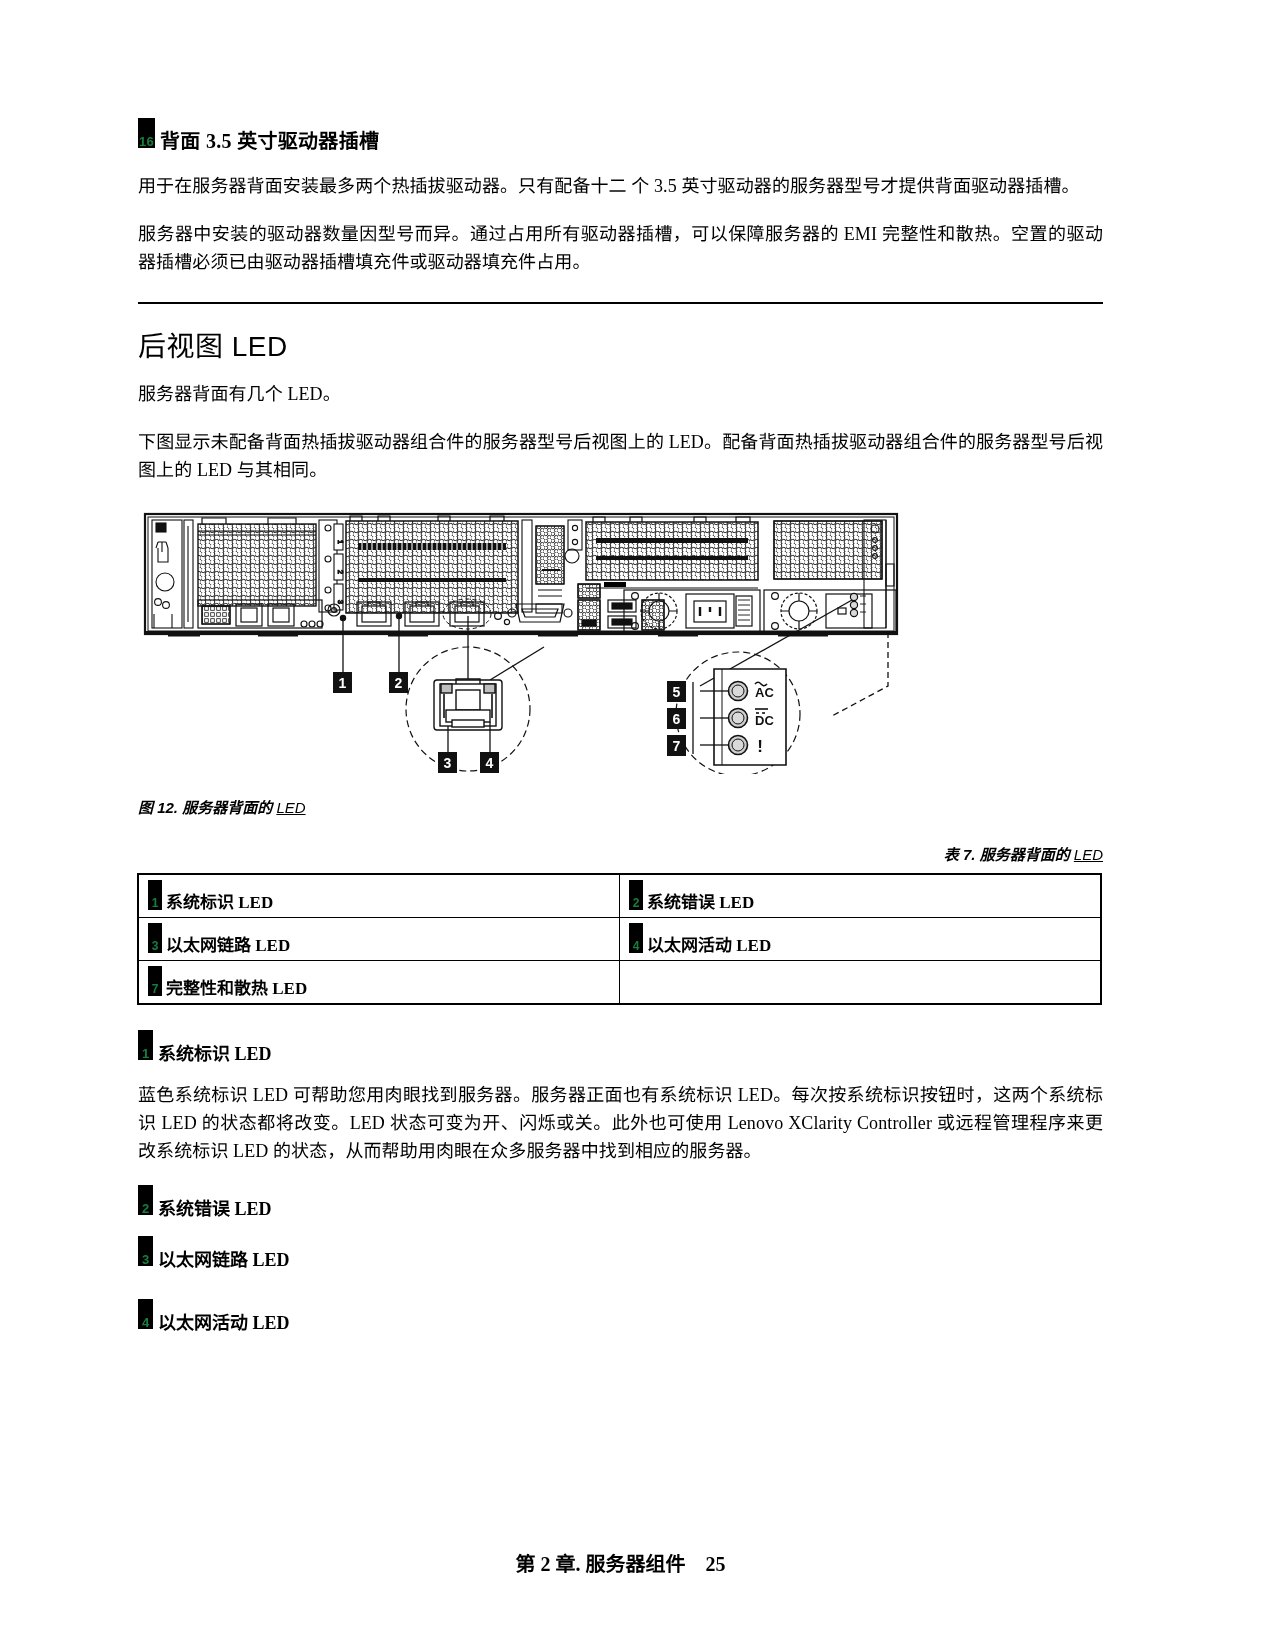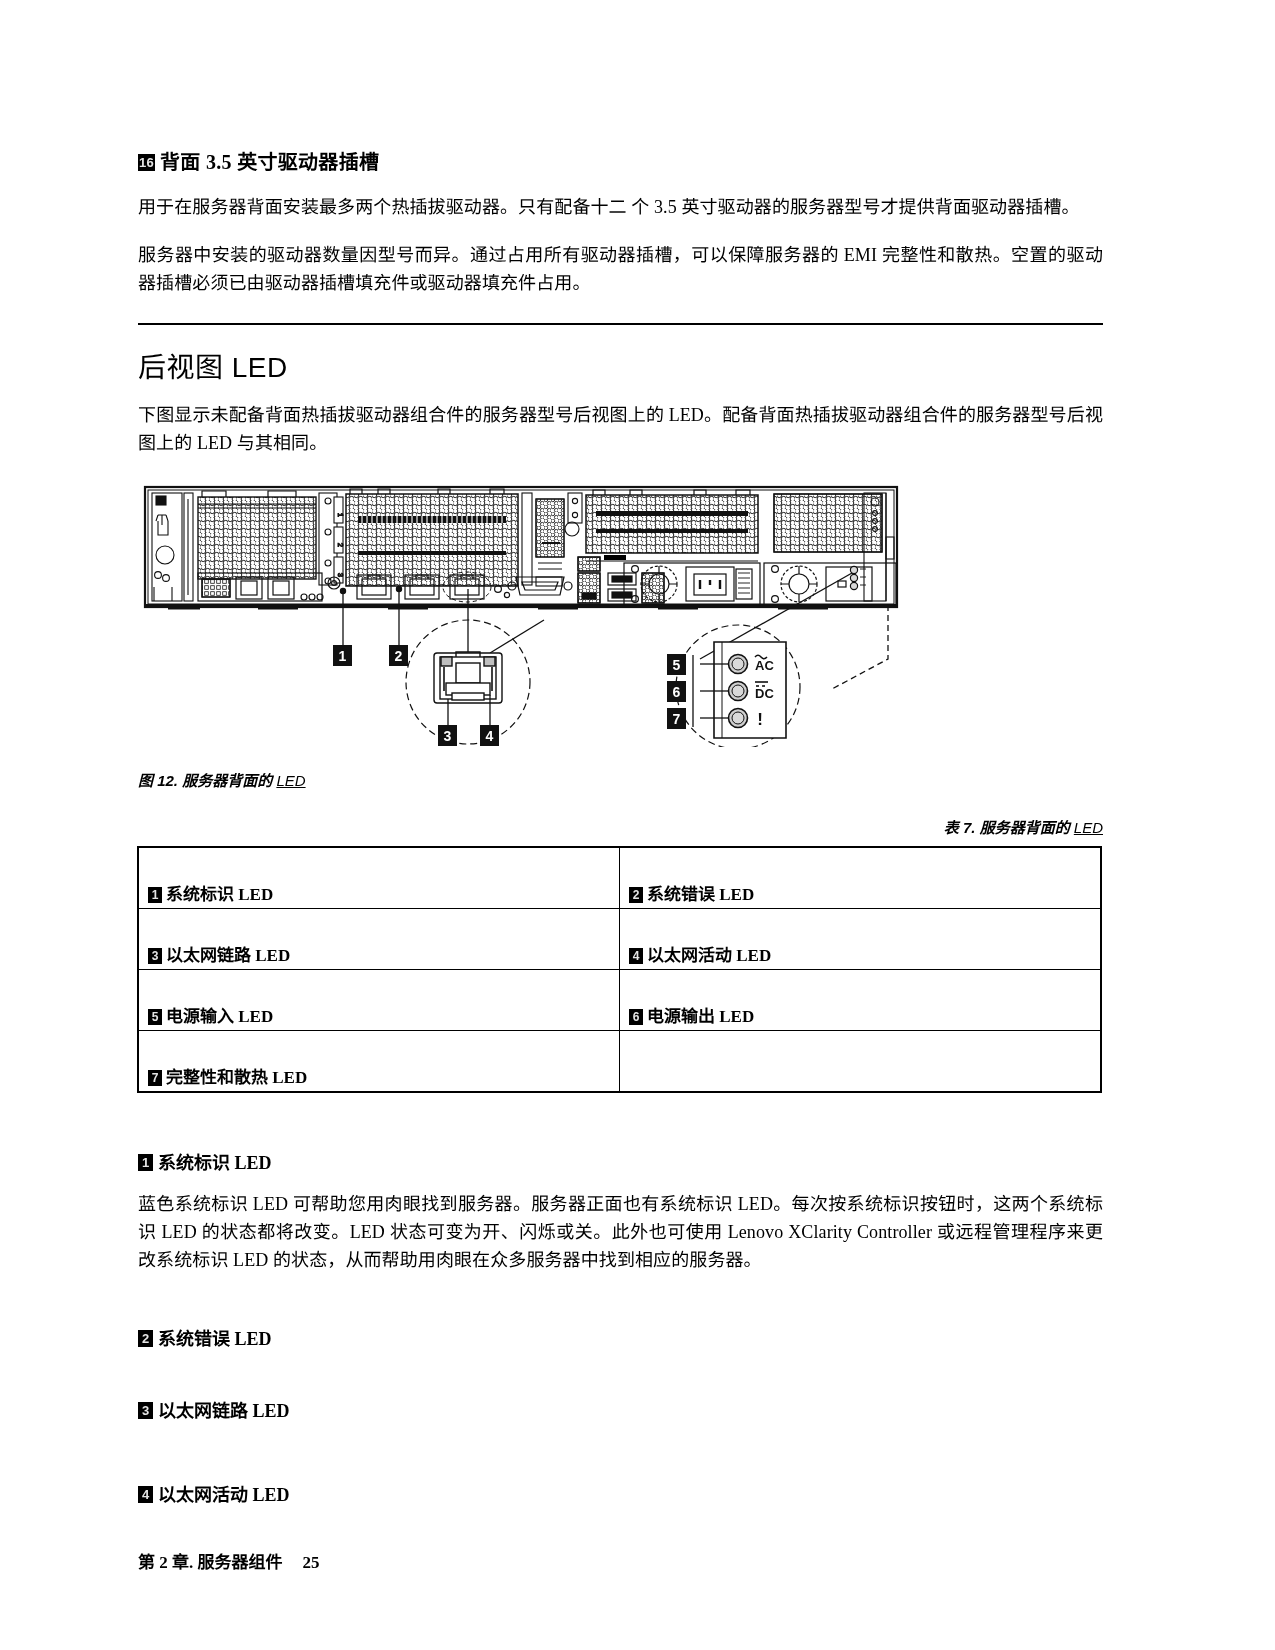--- a/index.html
+++ b/index.html
@@ -26,33 +26,32 @@
     position: absolute;
     left: 138px;
     top: 118px;
     width: 965px;
   }
 
   
   .chip {
     display: inline-block;
     background: #000000;
-    color: #e5e5e5;
+    color: #15803d;
     font-family: "Liberation Sans", "DejaVu Sans", sans-serif;
     font-weight: bold;
     font-size: 13px;
     line-height: 17px;
     text-align: center;
     min-width: 15px;
     height: 17px;
-    padding: 0 1px;
+    padding: 15px 1px;
     vertical-align: 2px;
     margin-right: 5px;
     box-sizing: border-box;
-    margin-top: 36px;
   }
   .chip.sm {
     font-size: 12px;
     line-height: 16px;
     min-width: 14px;
     height: 16px;
     margin-right: 4px;
     vertical-align: 1px;
   }
 
@@ -135,44 +134,45 @@
     margin: 14px 0 22px 0;
   }
   svg.server-fig { display: block; }
 
   
   .footer {
     position: absolute;
     left: 138px;
     top: 1548px;
     width: 965px;
-    text-align: left;
+    text-align: center;
     font-family: "Liberation Serif", "DejaVu Serif", serif;
     font-weight: bold;
-    font-size: 17px;
+    font-size: 20px;
   }
   .footer .pagenum { margin-left: 20px; }
 </style>
 </head>
 <body>
 
 <div class="page">
   <div class="content">
 
     <h1 class="sec-head">
       <span class="chip">16</span><span>背面 3.5 英寸驱动器插槽</span>
     </h1>
 
     <p class="body">用于在服务器背面安装最多两个热插拔驱动器。只有配备十二 个 3.5 英寸驱动器的服务器型号才提供背面驱动器插槽。</p>
     <p class="body">服务器中安装的驱动器数量因型号而异。通过占用所有驱动器插槽，可以保障服务器的 EMI 完整性和散热。空置的驱动器插槽必须已由驱动器插槽填充件或驱动器填充件占用。</p>
 
     <hr class="rule">
 
     <h2 class="big-head">后视图 LED</h2>
 
+    <p class="body">服务器背面有几个 LED。</p>
     <p class="body">下图显示未配备背面热插拔驱动器组合件的服务器型号后视图上的 LED。配备背面热插拔驱动器组合件的服务器型号后视图上的 LED 与其相同。</p>
 
     <div class="figure-wrap">
       <svg class="server-fig" width="963" height="270" viewBox="0 0 963 270" xmlns="http://www.w3.org/2000/svg">
         <defs>
           <pattern id="mesh" width="9" height="8" patternUnits="userSpaceOnUse">
             <circle cx="2.2" cy="2" r="2.6" fill="none" stroke="#1a1a1a" stroke-width="1"></circle>
             <circle cx="6.7" cy="6" r="2.6" fill="none" stroke="#1a1a1a" stroke-width="1"></circle>
           </pattern>
           <pattern id="mesh2" width="7" height="7" patternUnits="userSpaceOnUse">
@@ -543,28 +543,20 @@
         <tr>
           <td>
             <span class="chip sm">3</span><span>以太网链路 LED</span>
           </td>
           <td>
             <span class="chip sm">4</span><span>以太网活动 LED</span>
           </td>
         </tr>
         <tr>
           <td>
-            <span class="chip sm">5</span><span>电源输入 LED</span>
-          </td>
-          <td>
-            <span class="chip sm">6</span><span>电源输出 LED</span>
-          </td>
-        </tr>
-        <tr>
-          <td>
             <span class="chip sm">7</span><span>完整性和散热 LED</span>
           </td>
           <td class="empty"></td>
         </tr>
       </tbody>
     </table>
 
     <h3 class="item-head">
       <span class="chip">1</span><span>系统标识 LED</span>
     </h3>

